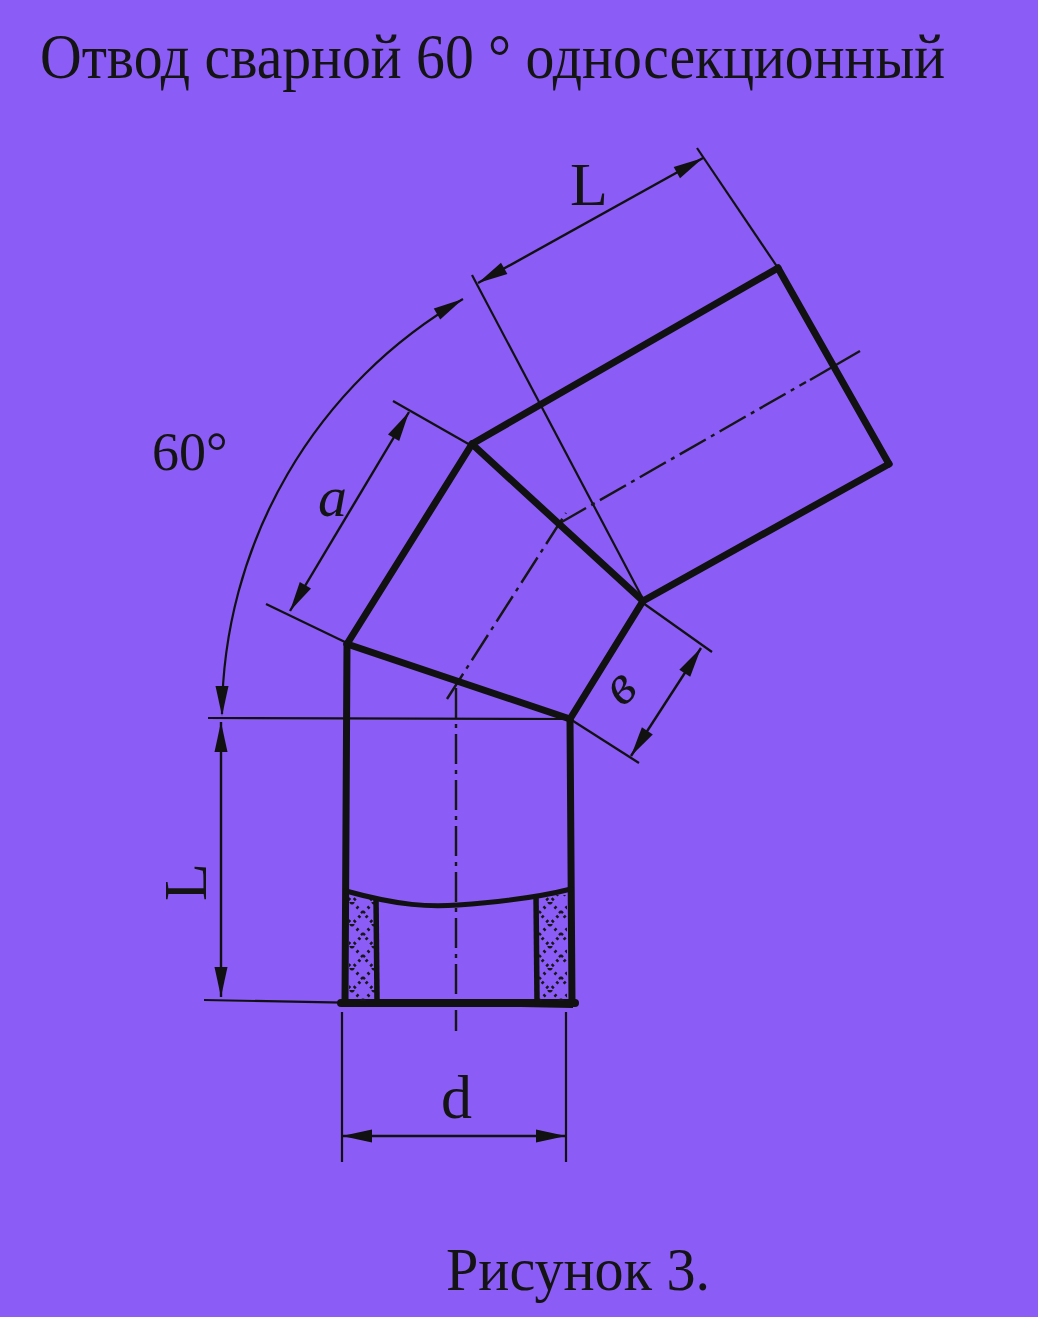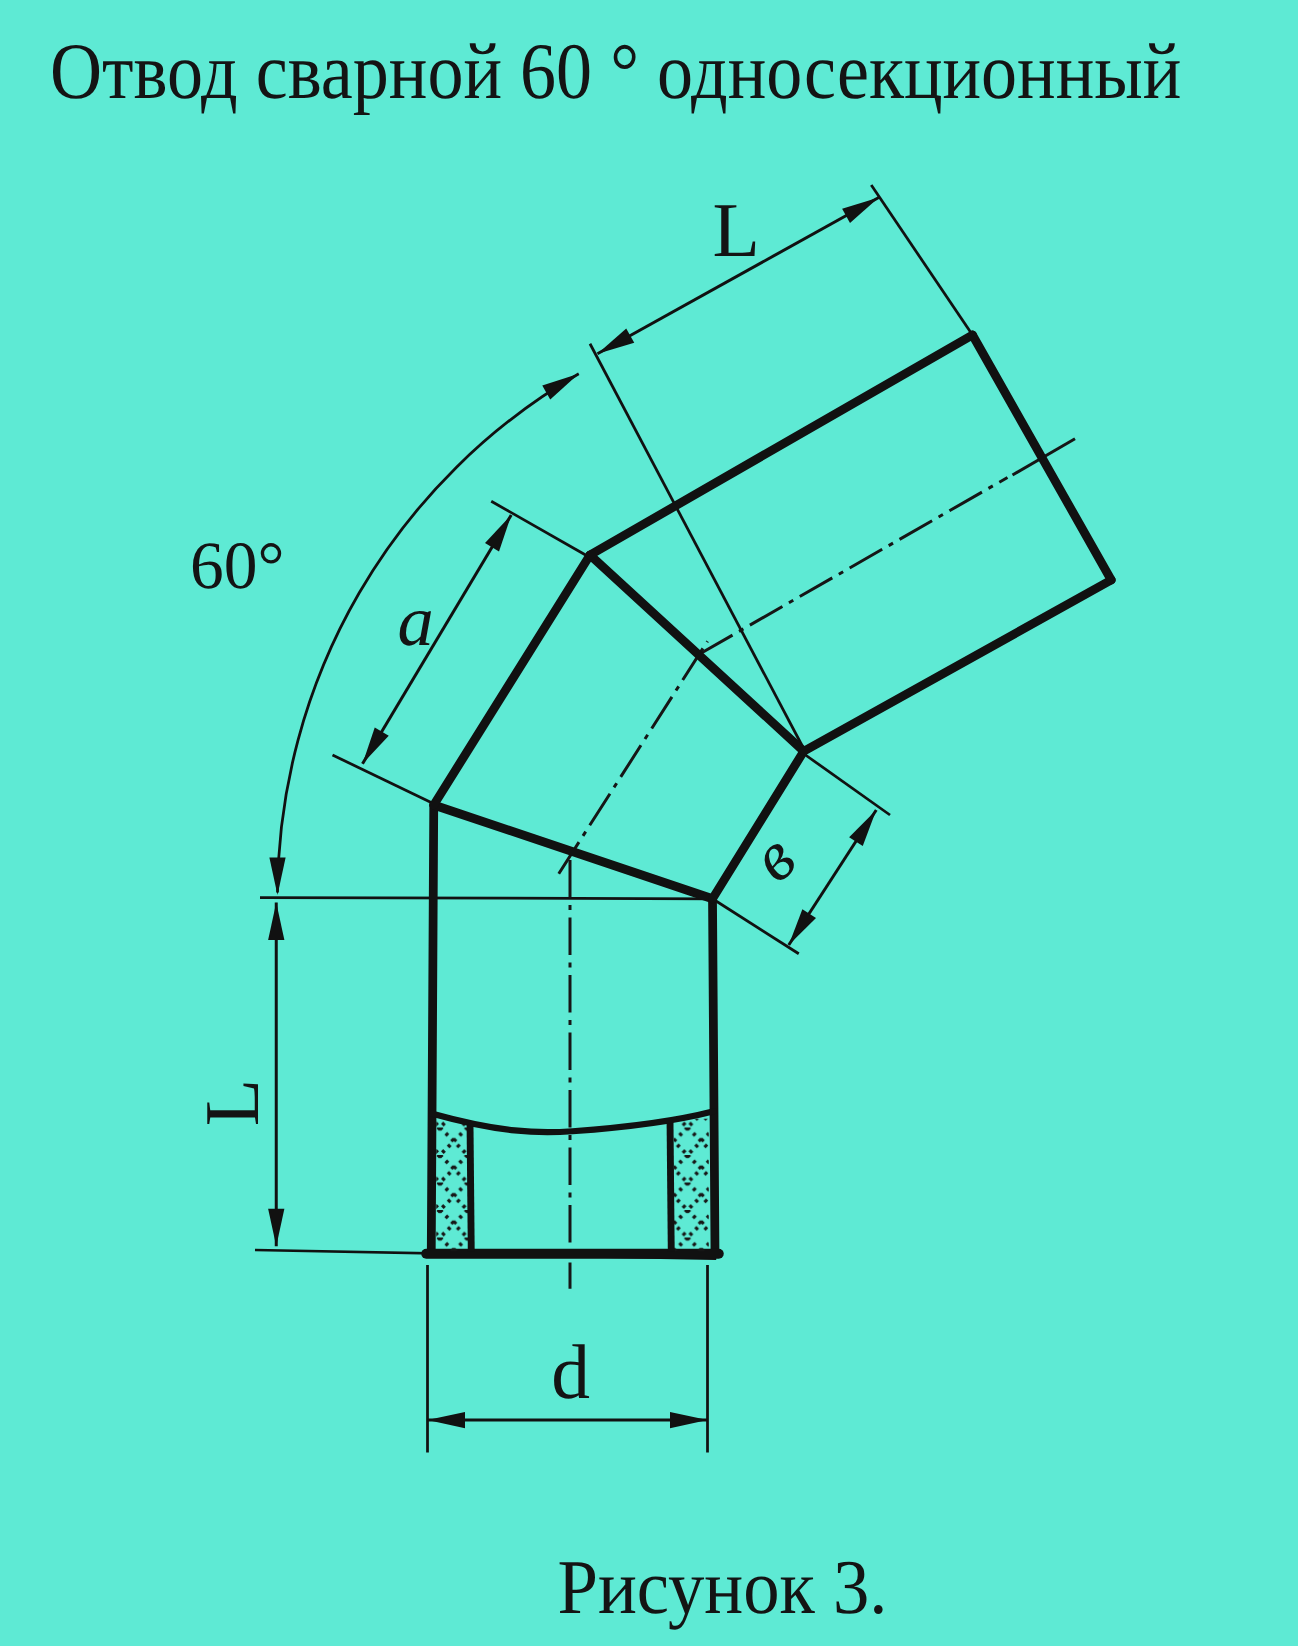--- a/index.html
+++ b/index.html
@@ -2,21 +2,21 @@
 <html><head>
 <meta charset="utf-8">
 <style>
   html,body{margin:0;padding:0;}
   body{
     width:1038px;height:1317px;
     background:#f6f5f1;
     font-family:"Liberation Serif","DejaVu Serif",serif;
     overflow:hidden;
   }
-  .sheet{position:relative;width:1038px;height:1317px;background:#5eead4;}
+  .sheet{position:relative;width:1038px;height:1317px;background:#8b5cf6;}
   svg{position:absolute;left:0;top:0;}
   svg text{fill:#141414;}
 </style>
 </head>
 <body>
 
 <div class="sheet">
 <svg width="1038" height="1317" viewBox="0 0 1038 1317" xmlns="http://www.w3.org/2000/svg">
 
   <defs>

